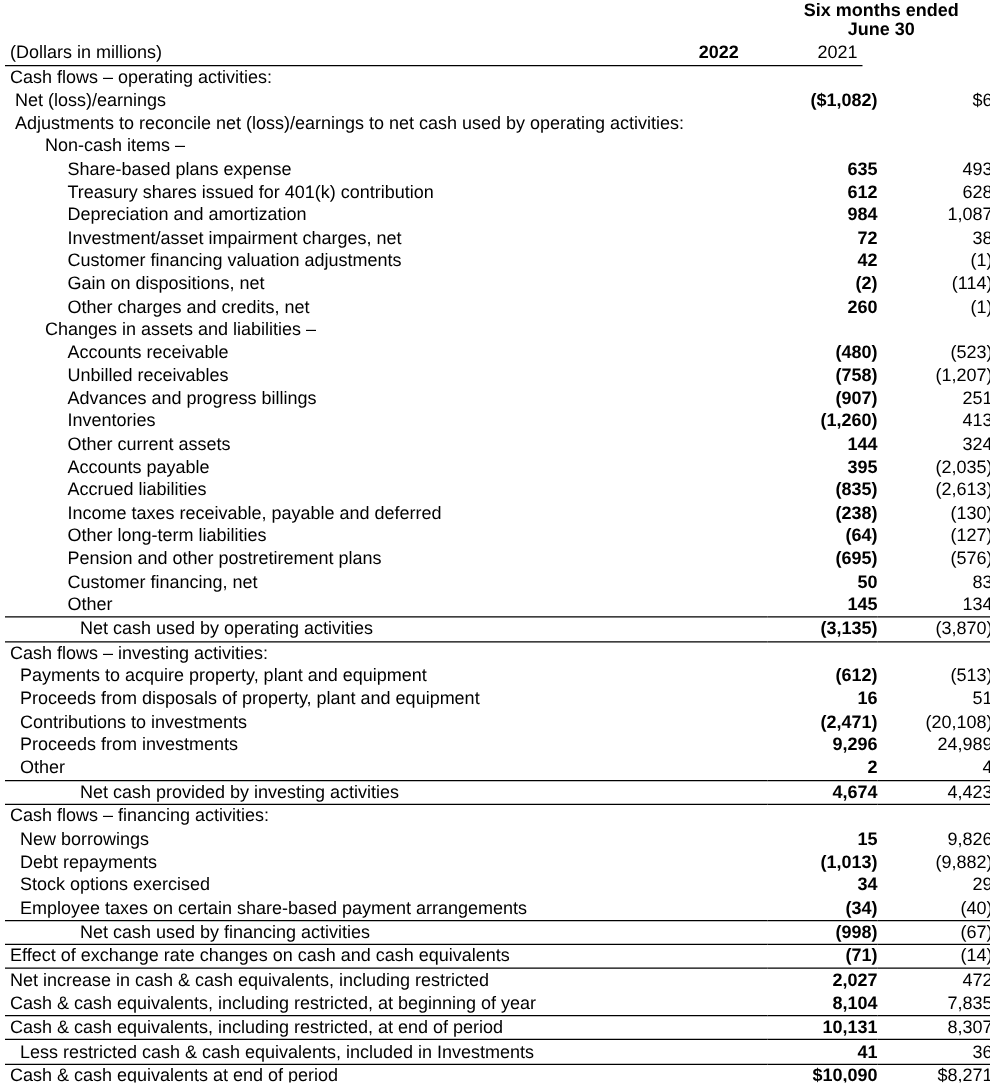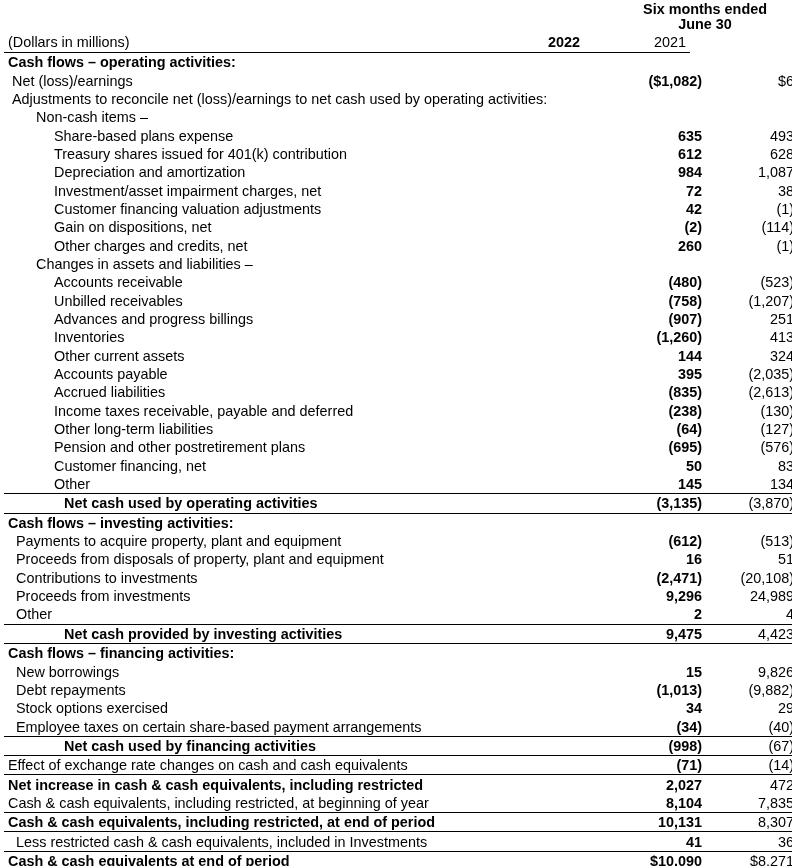--- a/index.html
+++ b/index.html
@@ -33,21 +33,21 @@
       top: 2px;
     }
     .units-label {
       position: absolute;
       left: 8px;
       top: 34px;
       line-height: 17px;
     }
     .year-2022 {
       position: absolute;
-      right: 112px;
+      right: 101px;
       top: 34px;
       font-weight: bold;
       line-height: 17px;
     }
     .year-2021 {
       position: absolute;
       right: 6px;
       top: 34px;
       line-height: 17px;
     }
@@ -75,21 +75,21 @@
     }
     td.label { width: 606px; }
     td.v22 { width: 88px; text-align: right; font-weight: bold; padding-right: 0; }
     td.v21 { width: 92px; text-align: right; padding-right: 4px; }
     .lvl0 { padding-left: 4px; }
     .lvl1 { padding-left: 12px; }
     .lvl1b { padding-left: 8px; }
     .lvl2 { padding-left: 32px; }
     .lvl3 { padding-left: 50px; }
     .lvl-sub { padding-left: 60px; }
-    tr.bold td.label { font-weight: bold; }
+    tr.bold td.label { font-weight: normal; }
     tr.rule-top td { border-top: 1.3px solid #000; }
     tr.rule-bottom td { border-bottom: 1.3px solid #000; }
     tr.double-bottom td { border-bottom: 4px double #000; }
   </style>
 </head>
 <body>
 
 <div class="header">
   <div class="period-title">
     <div>Six months ended</div>
@@ -253,21 +253,21 @@
       <td class="v22">9,296</td>
       <td class="v21">24,989</td>
     </tr>
     <tr>
       <td class="label lvl1">Other</td>
       <td class="v22">2</td>
       <td class="v21">4</td>
     </tr>
     <tr class="bold rule-top rule-bottom">
       <td class="label lvl-sub">Net cash provided by investing activities</td>
-      <td class="v22">9,475</td>
+      <td class="v22">4,674</td>
       <td class="v21">4,423</td>
     </tr>
     <tr class="bold">
       <td class="label lvl0">Cash flows – financing activities:</td>
       <td class="v22"></td>
       <td class="v21"></td>
     </tr>
     <tr>
       <td class="label lvl1">New borrowings</td>
       <td class="v22">15</td>

